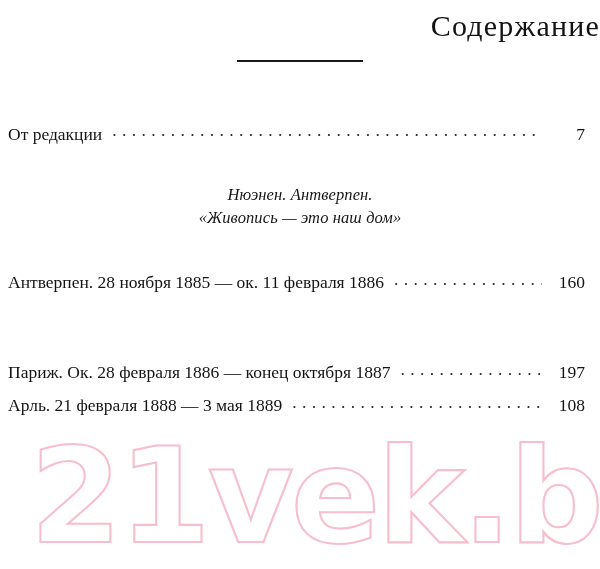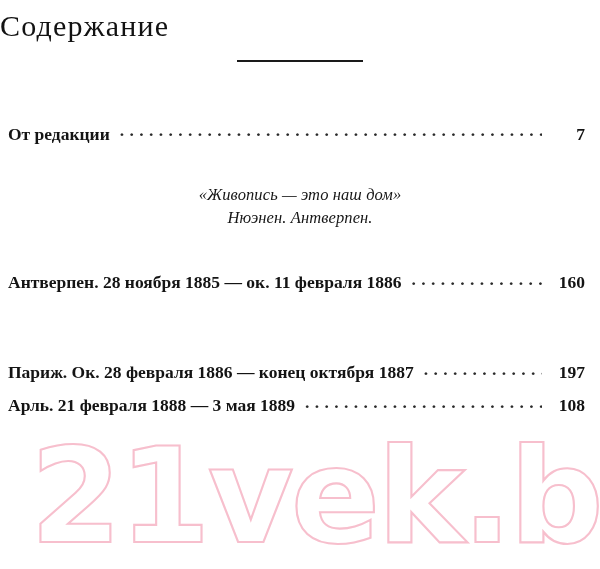--- a/index.html
+++ b/index.html
@@ -47,21 +47,21 @@
 
   
   #content {
     position: relative;
     z-index: 2;
     padding: 0;
   }
 
   
   .doc-title {
-    text-align: left;
+    text-align: right;
     font-size: 30px;
     font-weight: 400;
     letter-spacing: 1.2px;
     margin: 0;
     padding-top: 8px;
     line-height: 1.2;
     color: #121212;
   }
 
   .title-rule {
@@ -80,21 +80,20 @@
   }
 
   .toc-row {
     display: flex;
     align-items: baseline;
     font-size: 17.5px;
     line-height: 1.0;
     color: #141414;
     padding: 0 15px 0 8px;
     white-space: nowrap;
-    font-weight: bold;
   }
 
   .toc-title-text {
     flex: 0 0 auto;
     padding-right: 8px;
   }
 
   .toc-leader {
     flex: 1 1 auto;
     overflow: hidden;
@@ -159,22 +158,22 @@
 
       <li class="toc-row">
         <span class="toc-title-text">От редакции</span>
         <span class="toc-leader"></span>
         <span class="toc-page">7</span>
       </li>
 
       <div class="sp-entry-to-head"></div>
 
       <li class="section-head">
+        <span class="sh-line">Нюэнен. Антверпен.</span>
         <span class="sh-line">«Живопись — это наш дом»</span>
-        <span class="sh-line">Нюэнен. Антверпен.</span>
       </li>
 
       <div class="sp-head-to-entry"></div>
 
 
       <div class="sp-row-gap"></div>
 
       <li class="toc-row">
         <span class="toc-title-text">Антверпен. 28 ноября 1885 — ок. 11 февраля 1886</span>
         <span class="toc-leader"></span>

